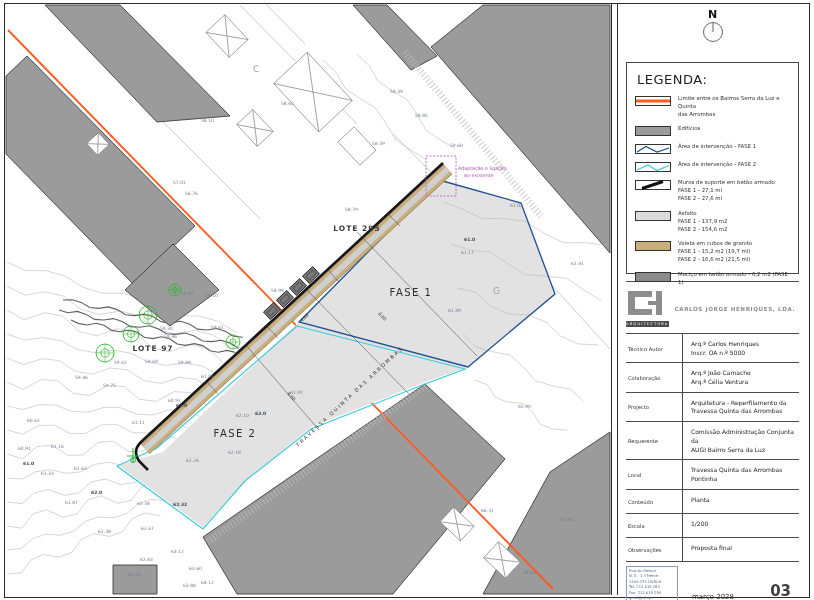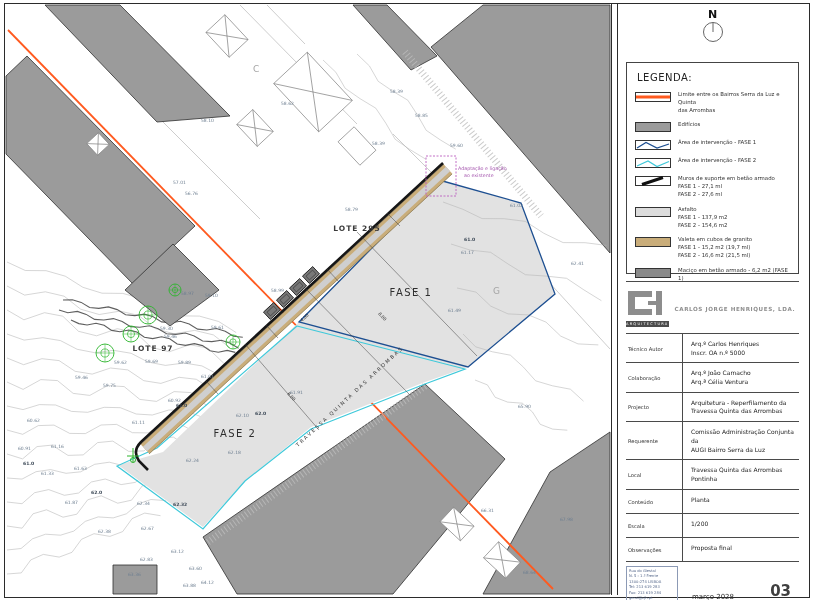--- a/index.html
+++ b/index.html
@@ -16,21 +16,21 @@
   .street{font-size:5px;fill:#333;letter-spacing:2px;}
   .annot{font-size:4.8px;fill:#a75ab0;}
   .c-light{stroke:#b3b3b3;fill:none;stroke-width:.55px;}
   .c-dark{stroke:#5f5f5f;fill:none;stroke-width:1.1px;}
 
   .panel{position:absolute;left:612px;top:0;width:190px;height:591px;border-left:1px solid #2b2b2b;
     box-sizing:border-box;padding:0 8px;background:#fff;}
   .north{text-align:center;margin-top:6px;height:52px;}
   .north-n{font-size:11px;font-weight:bold;color:#111;line-height:10px;}
   .legend-box{border:1px solid #444;padding:7px 8px 5px 8px;height:198px;}
-  .legend-title{font-size:10px;color:#222;letter-spacing:.5px;margin:2px 0 8px 2px;}
+  .legend-title{font-size:13px;color:#222;letter-spacing:.5px;margin:2px 0 8px 2px;}
   .lg-row{display:flex;gap:7px;margin-bottom:7px;align-items:flex-start;}
   .lg-label{font-size:5.4px;color:#333;line-height:1.45;white-space:pre-line;}
   .lg-sw{flex:0 0 36px;margin-top:1px;}
   .logo-row{display:flex;align-items:center;gap:6px;border-top:1px solid #4a4a4a;margin-top:7px;padding:8px 0 6px 0;}
   .logo-strip{background:#4c4c4c;color:#fff;font-size:3.6px;letter-spacing:1.2px;text-align:center;padding:1px 0;margin-top:1px;}
   .company{font-size:5.6px;font-weight:bold;color:#8f8f8f;letter-spacing:.6px;}
   .tblock{border-bottom:1px solid #4a4a4a;}
   .tb-row{display:flex;border-top:1px solid #4a4a4a;}
   .tb-label{flex:0 0 52px;font-size:5.2px;color:#333;padding:9px 2px 8px 2px;align-self:center;}
   .tb-value{flex:1;border-left:1px solid #4a4a4a;font-size:6px;color:#1d1d1d;line-height:1.45;padding:6px 2px 5px 8px;}

